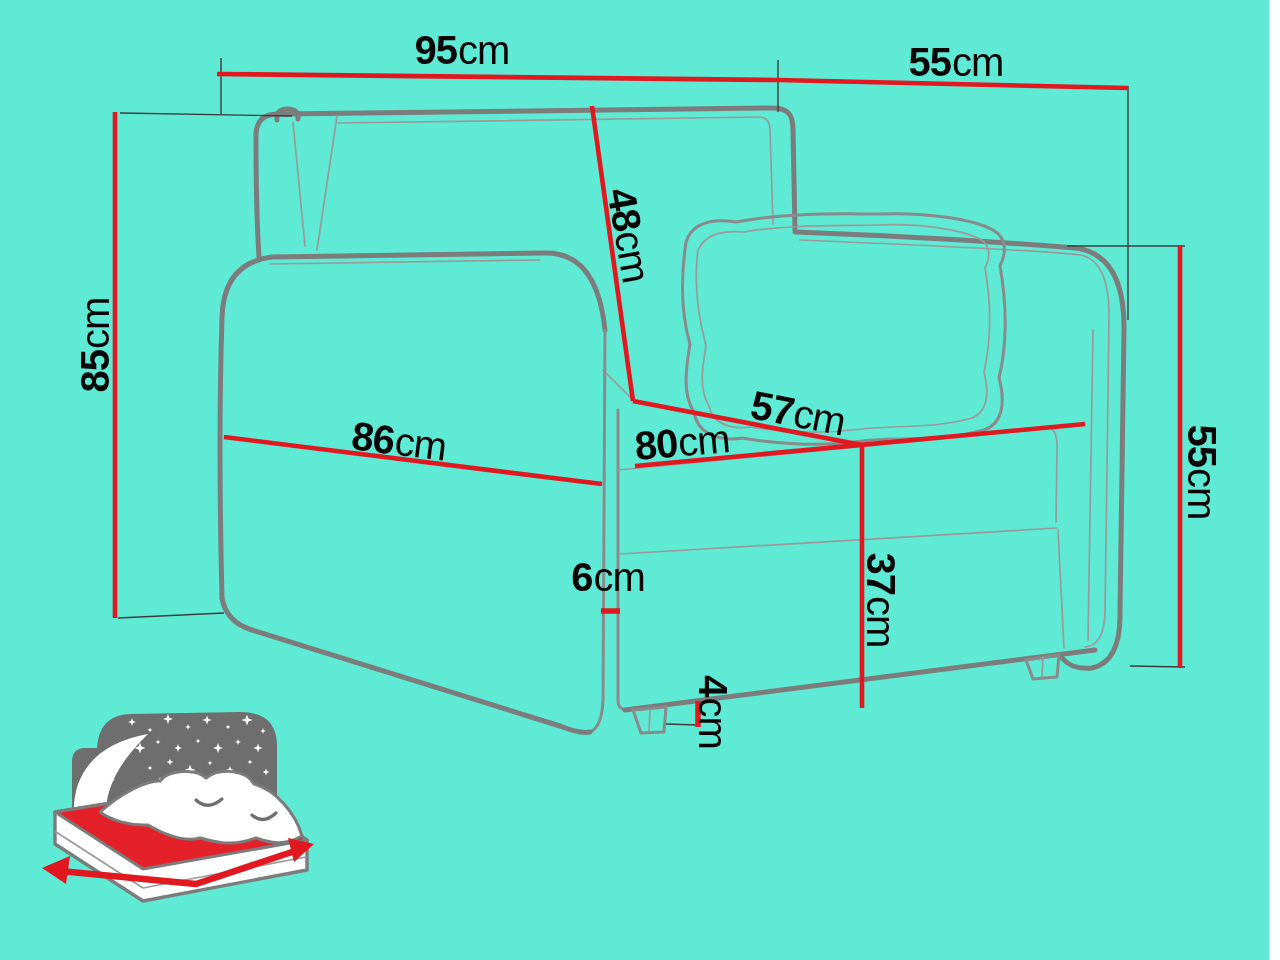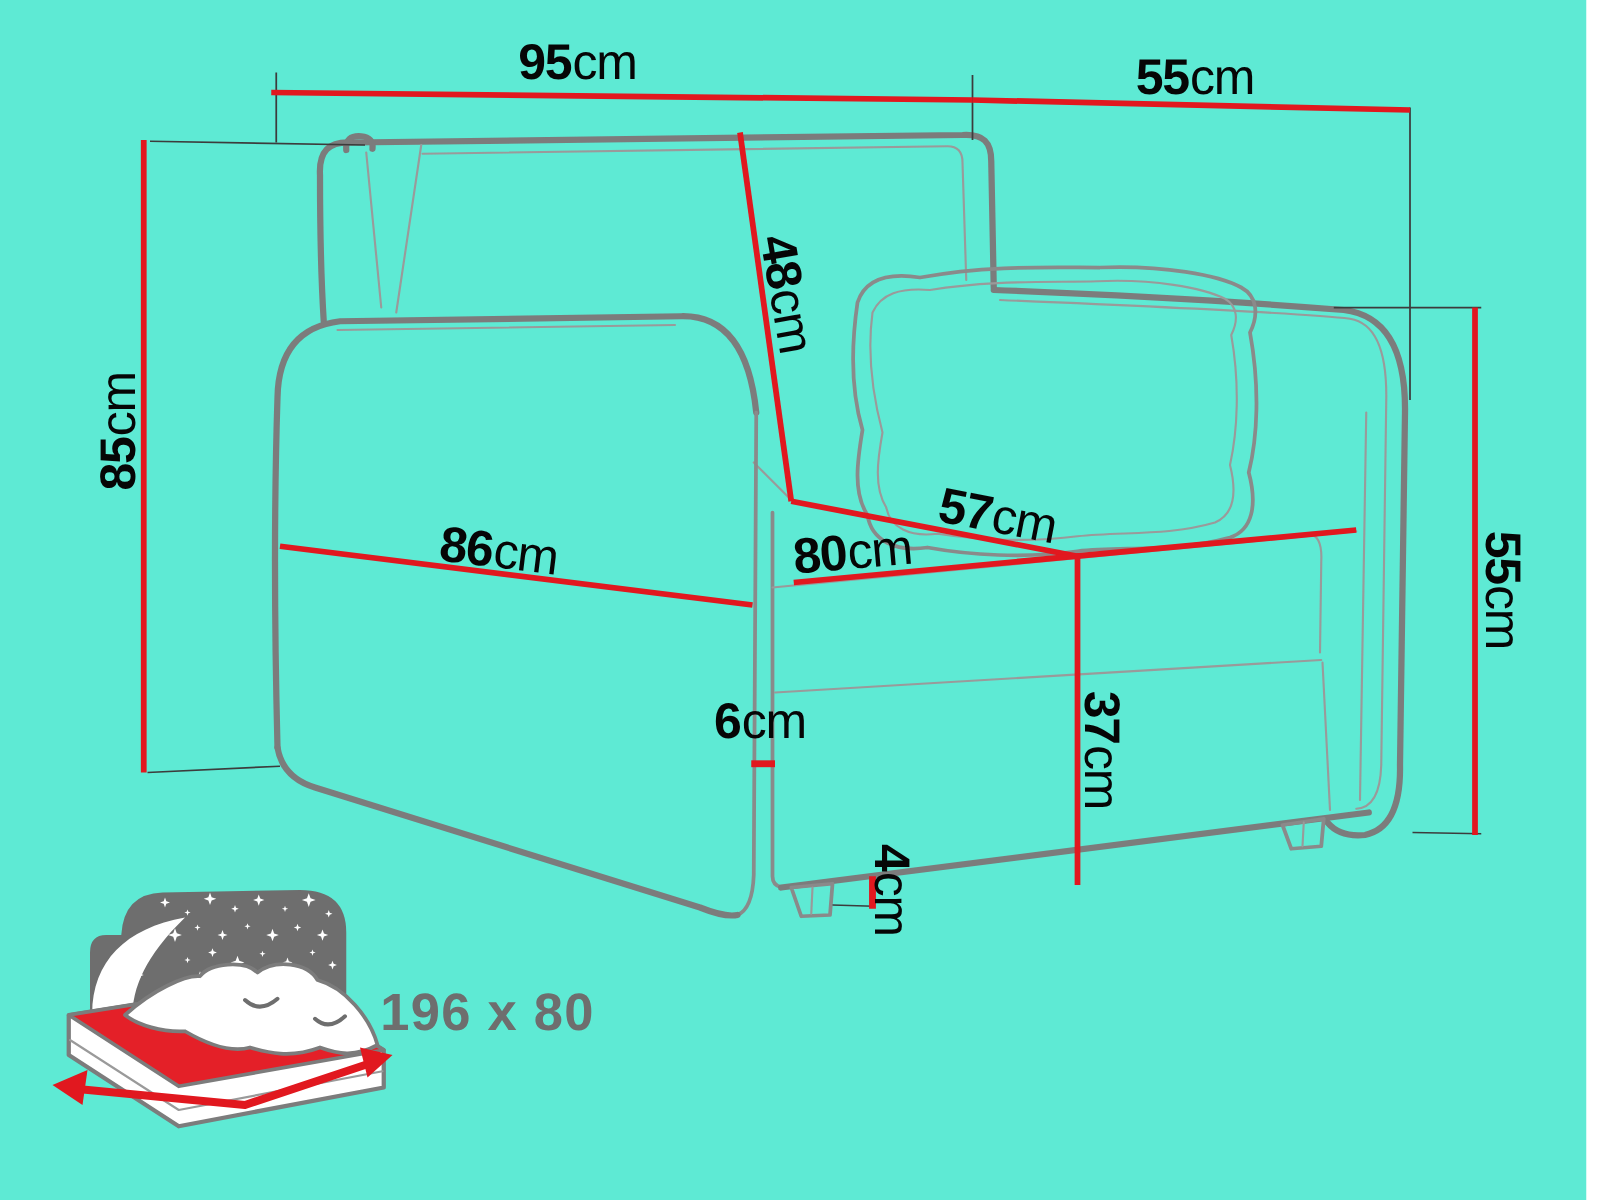--- a/index.html
+++ b/index.html
@@ -224,15 +224,14 @@
   <div class="dim" style="left:608px;top:577px;">
     <span>6</span><span class="unit">cm</span>
   </div>
   <div class="dim" style="left:881px;top:600px;--r:90deg;">
     <span>37</span><span class="unit">cm</span>
   </div>
   <div class="dim" style="left:713px;top:712px;--r:90deg;">
     <span>4</span><span class="unit">cm</span>
   </div>
 
-  <div class="sleep-label" style="left:390px;top:810px;">196 x 80</div>
 
 </div>
 
 </body></html>

